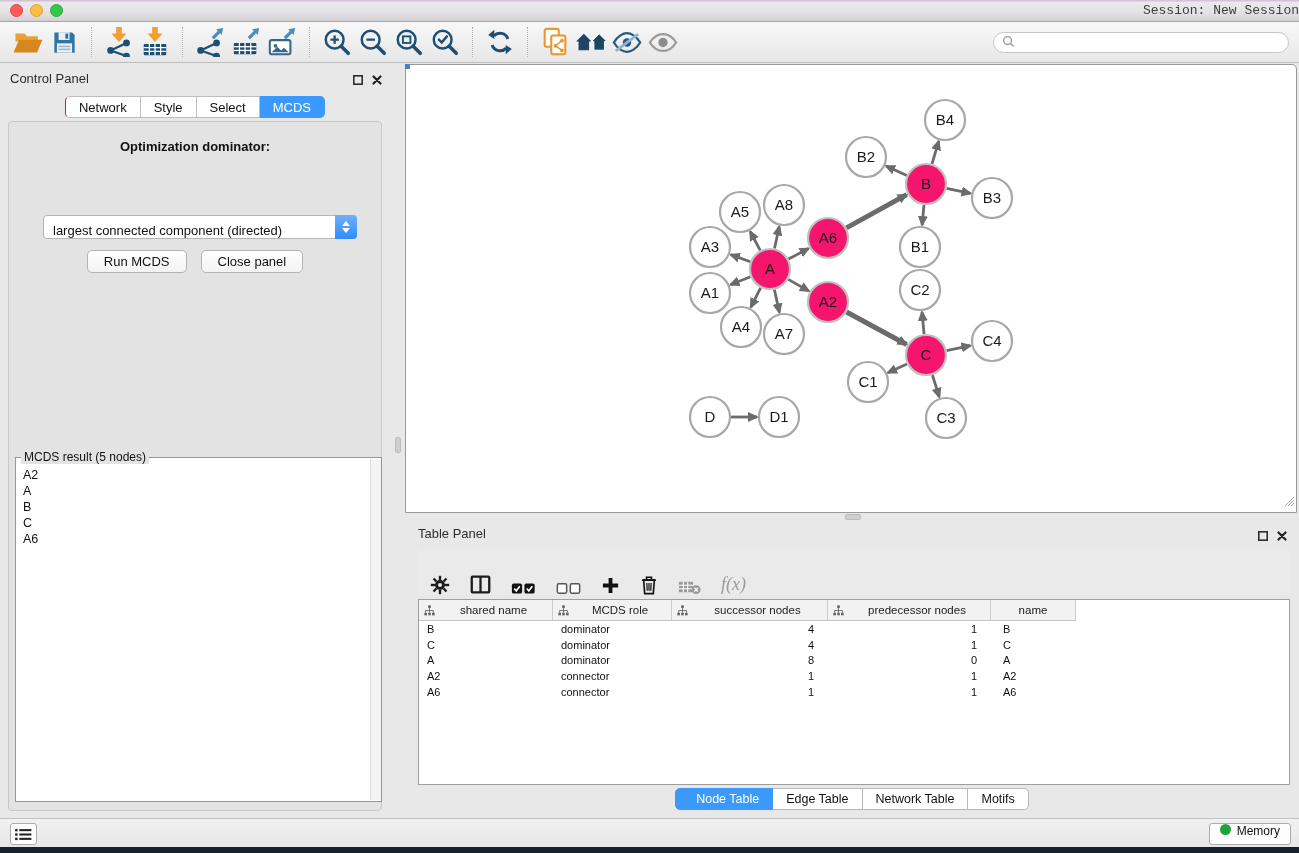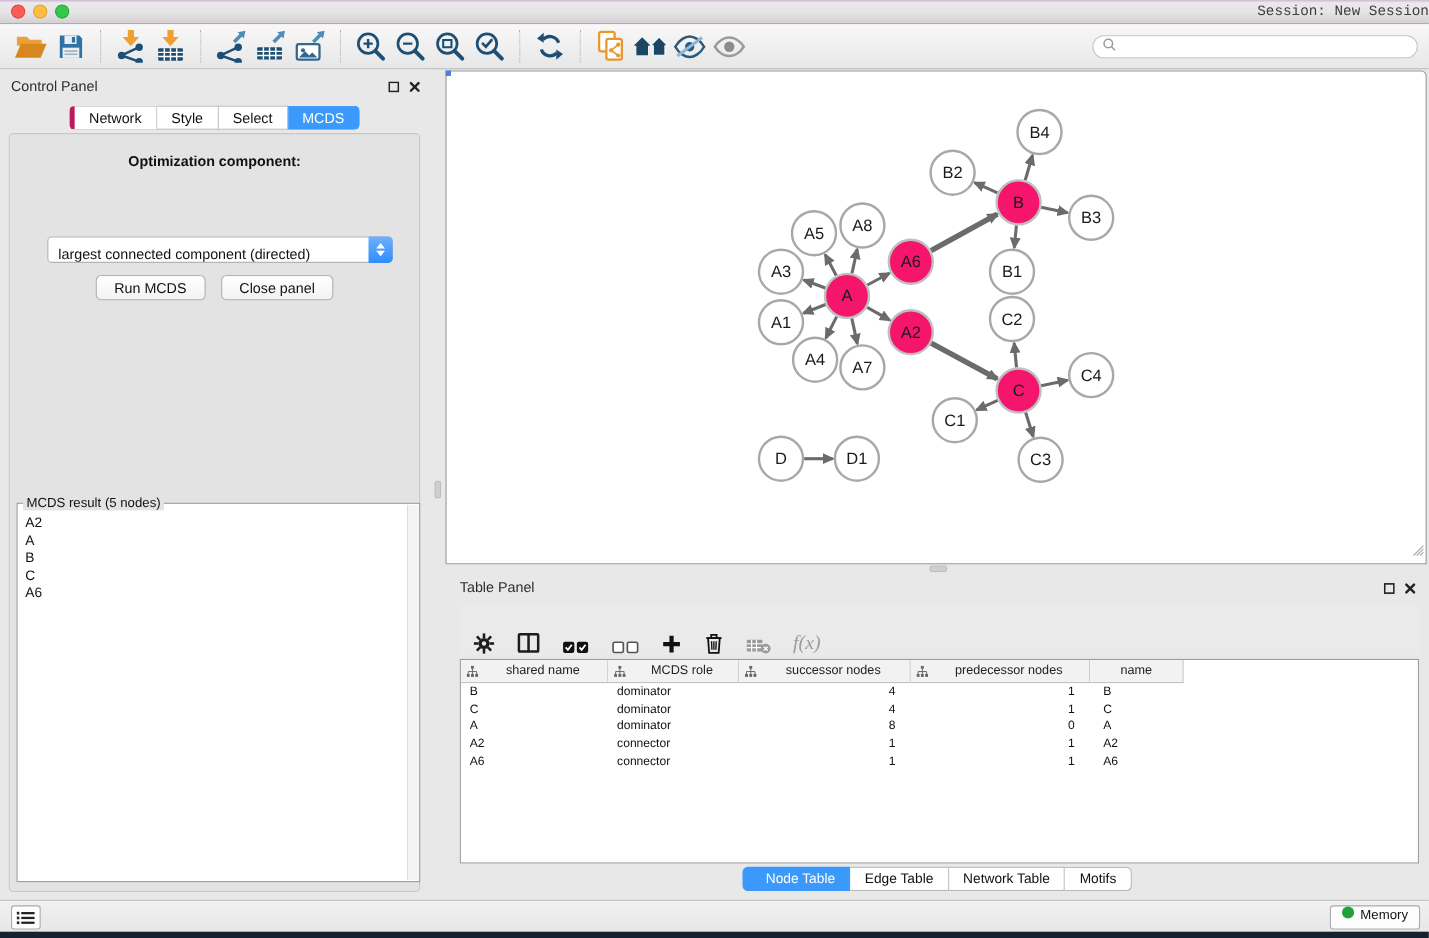--- a/index.html
+++ b/index.html
@@ -29,21 +29,21 @@
   .searchbox input { border:none; outline:none; flex:1; font-size:12px; margin-left:5px; background:transparent; }
 
   
   .control-panel { position:absolute; left:0; top:63px; width:390px; height:755px; background:#e8e8e8; }
   .cp-head { position:relative; height:30px; }
   .cp-title { position:absolute; left:10px; top:8px; font-size:13px; color:#2d2d2d; }
   .panel-icons { position:absolute; right:8px; top:8px; display:flex; gap:9px; align-items:center; }
   .cp-tabs { display:flex; justify-content:center; margin-top:3px; }
   .cp-tab { font-size:13px; padding:3px 13px; background:#fff; border:1px solid #bdbdbd; border-left:none;
     color:#111; height:22px; line-height:15px; }
-  .cp-tab:first-child { border-left:5px solid #be185d; border-radius:5px 0 0 5px; }
+  .cp-tab:first-child { border-left:1px solid #be185d; border-radius:5px 0 0 5px; }
   .cp-tab:last-child { border-radius:0 5px 5px 0; }
   .cp-tab.active { background:#3b99fc; border-color:#3b99fc; color:#fff; }
   .cp-body { position:absolute; left:8px; top:58px; width:374px; height:690px;
     background:#e3e3e3; border:1px solid #c8c8c8; border-radius:4px; }
   .opt-label { text-align:center; margin-top:17px; font-size:13px; font-weight:600; color:#111; }
   .dropdown { position:absolute; left:34px; top:93px; width:314px; height:24px; background:#fff;
     border:1px solid #b5b5b5; border-radius:4px; display:flex; align-items:flex-end; }
   .dd-value { flex:1; font-size:13px; padding-left:9px; color:#111; white-space:nowrap; overflow:hidden; }
   .dd-stepper { width:22px; height:24px; margin:-1px -1px -1px 0; border-radius:0 4px 4px 0;
     background:linear-gradient(#6db1fd,#2f8cfa); display:flex; flex-direction:column; align-items:center; justify-content:center; gap:2px; }
@@ -306,21 +306,21 @@
             </svg></span>
       </span>
     </div>
     <div class="cp-tabs" id="cp-tabs">
         <div class="cp-tab">Network</div>
         <div class="cp-tab">Style</div>
         <div class="cp-tab">Select</div>
         <div class="cp-tab active">MCDS</div>
       </div>
     <div class="cp-body">
-      <div class="opt-label">Optimization component:</div>
+      <div class="opt-label">Optimization dominator:</div>
       <div class="dropdown">
         <span class="dd-value">largest connected component (directed)</span>
         <span class="dd-stepper">
           <span class="dd-up"></span>
             <span class="dd-down"></span>
         </span>
       </div>
       <div class="btn-row">
         <button class="push-btn">Run MCDS</button>
         <button class="push-btn">Close panel</button>

